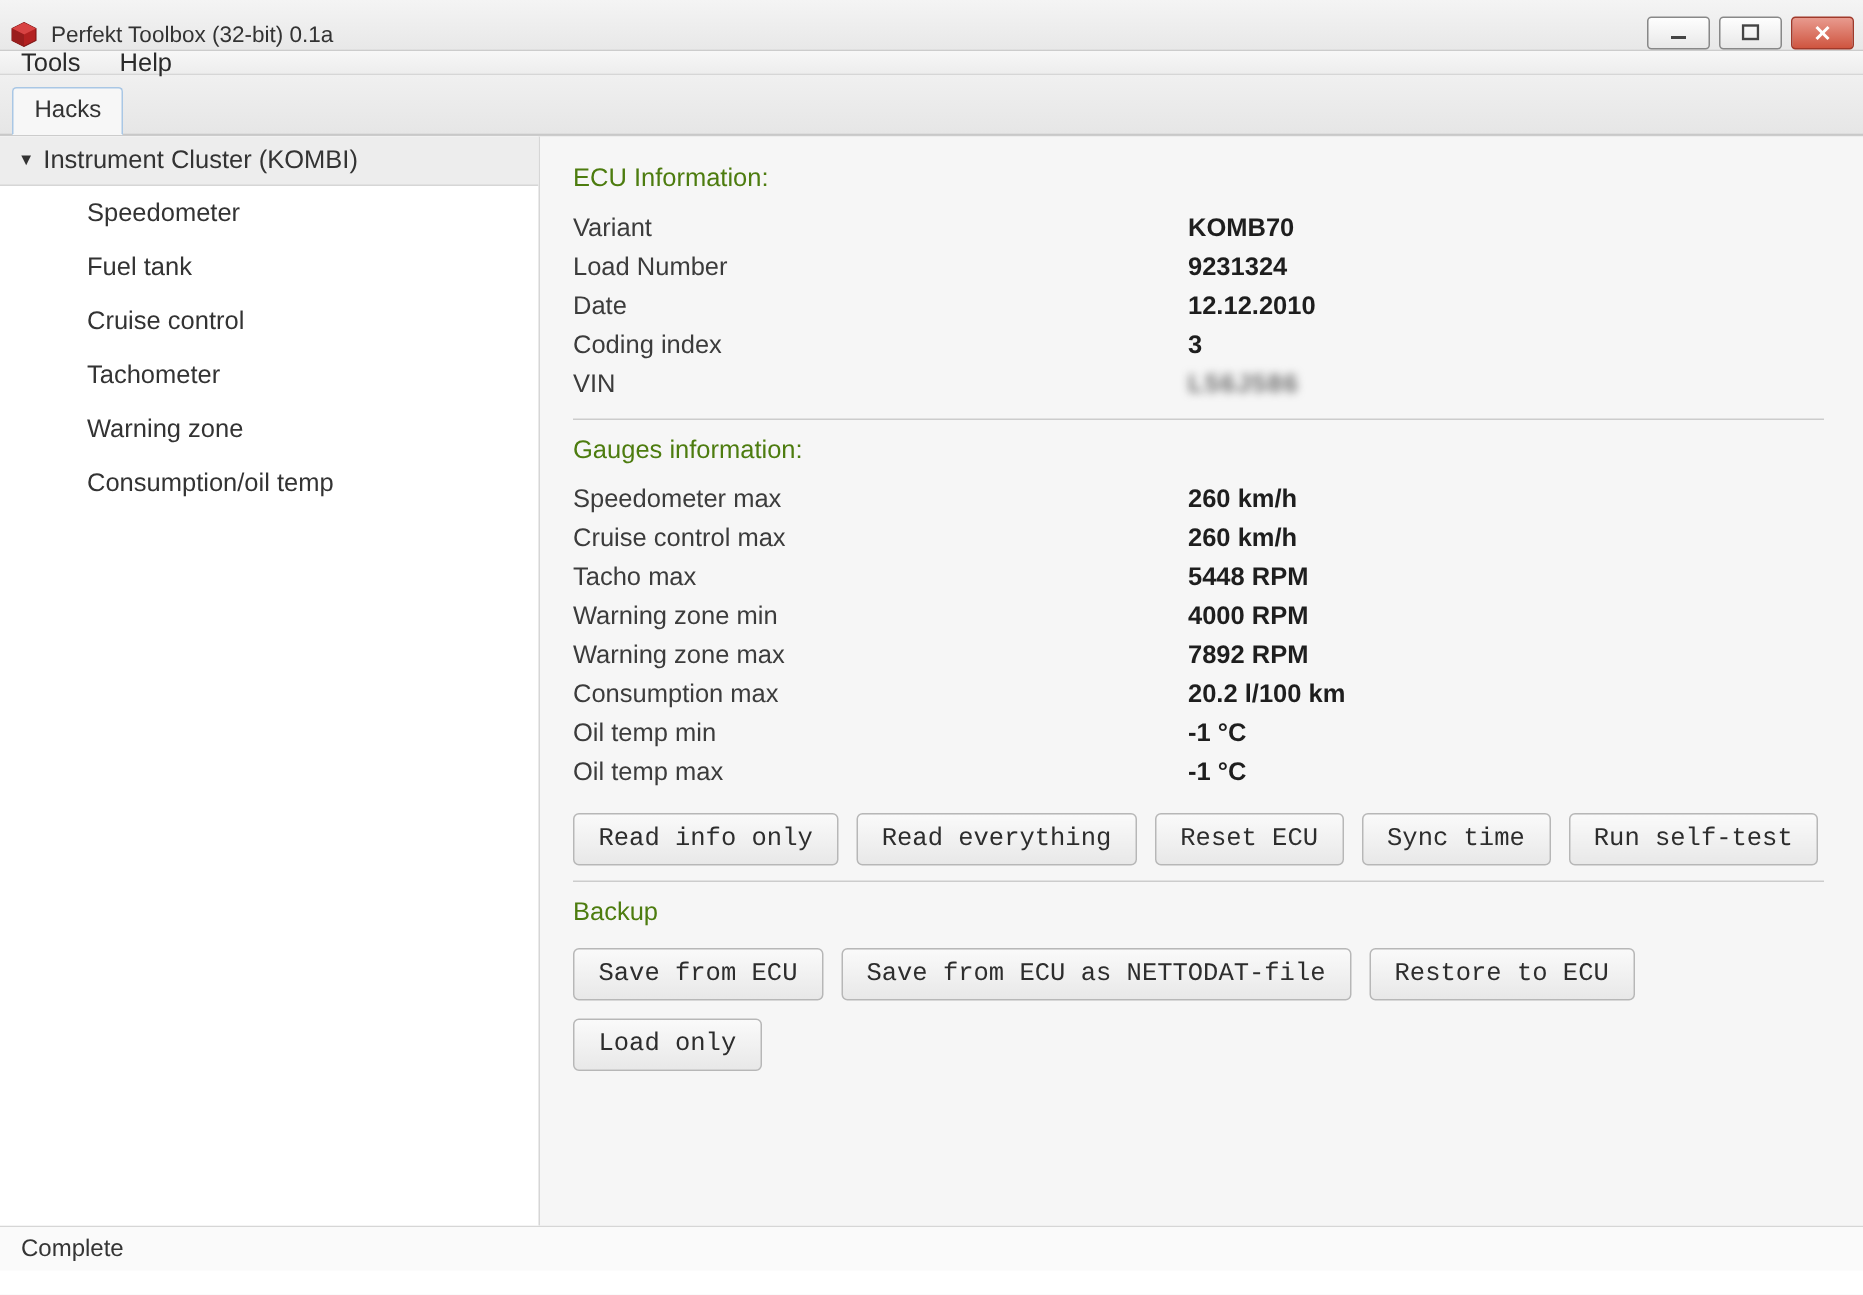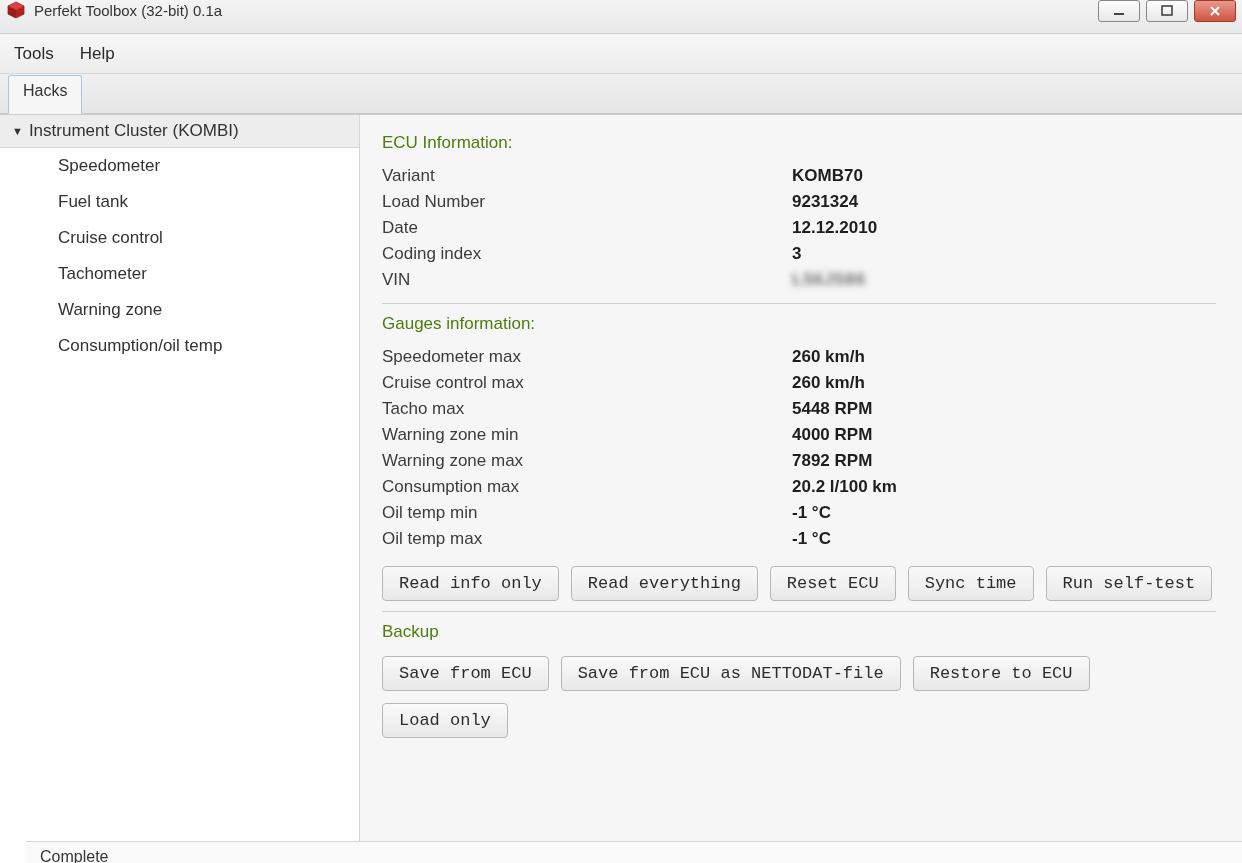--- a/index.html
+++ b/index.html
@@ -11,21 +11,21 @@
     color: #333;
     width: 1242px;
     height: 863px;
     overflow: hidden;
   }
   .titlebar {
     height: 34px;
     background: linear-gradient(#f4f4f4, #e8e8e8);
     border-bottom: 1px solid #ccc;
     display: flex;
-    align-items: flex-start;
+    align-items: flex-end;
     padding: 0 6px;
     justify-content: space-between;
   }
   .titlebar-left {
     display: flex;
     align-items: center;
     gap: 8px;
   }
   .app-icon {
     width: 20px; height: 20px;
@@ -37,36 +37,37 @@
     width: 42px; height: 22px;
     border: 1px solid #888;
     border-radius: 3px;
     background: linear-gradient(#fefefe,#e8e8e8);
     display: flex; align-items: center; justify-content: center;
     font-size: 12px;
     cursor: default;
   }
   .win-btn.close { background: linear-gradient(#e89a8e,#cf5540); border-color: #a0392a; color: #fff; font-weight: bold; }
   .menubar {
-    height: 40px;
+    height: 16px;
     background: linear-gradient(#f7f7f7,#ededed);
     border-bottom: 1px solid #d6d6d6;
     display: flex;
     align-items: center;
     padding: 0 14px;
     gap: 26px;
     font-size: 17px;
     color: #2a2a2a;
   }
   .menu-item { cursor: default; }
   .tabstrip {
     height: 40px;
     background: linear-gradient(#f0f0f0,#e6e6e6);
     border-bottom: 1px solid #c8c8c8;
     display: flex;
+    align-items: flex-end;
     padding: 0 8px;
   }
   .tab {
     background: #f7f7f7;
     border: 1px solid #a9c7e5;
     border-bottom: 1px solid #f7f7f7;
     border-radius: 3px 3px 0 0;
     padding: 6px 14px;
     font-size: 16px;
     position: relative;
@@ -153,21 +154,20 @@
   }
   .statusbar {
     height: 30px;
     border-top: 1px solid #d6d6d6;
     background: #fafafa;
     display: flex;
     align-items: center;
     padding: 0 14px;
     font-size: 16px;
     color: #353535;
-    margin-left: 26px;
   }
 </style>
 </head>
 <body>
 
 <div class="titlebar">
   <div class="titlebar-left">
     <span class="app-icon">
       <svg viewBox="0 0 20 20" width="20" height="20">
         <polygon points="10,2 18,6 18,14 10,18 2,14 2,6" fill="#b32121" stroke="#7a1414" stroke-width="0.7"></polygon>

